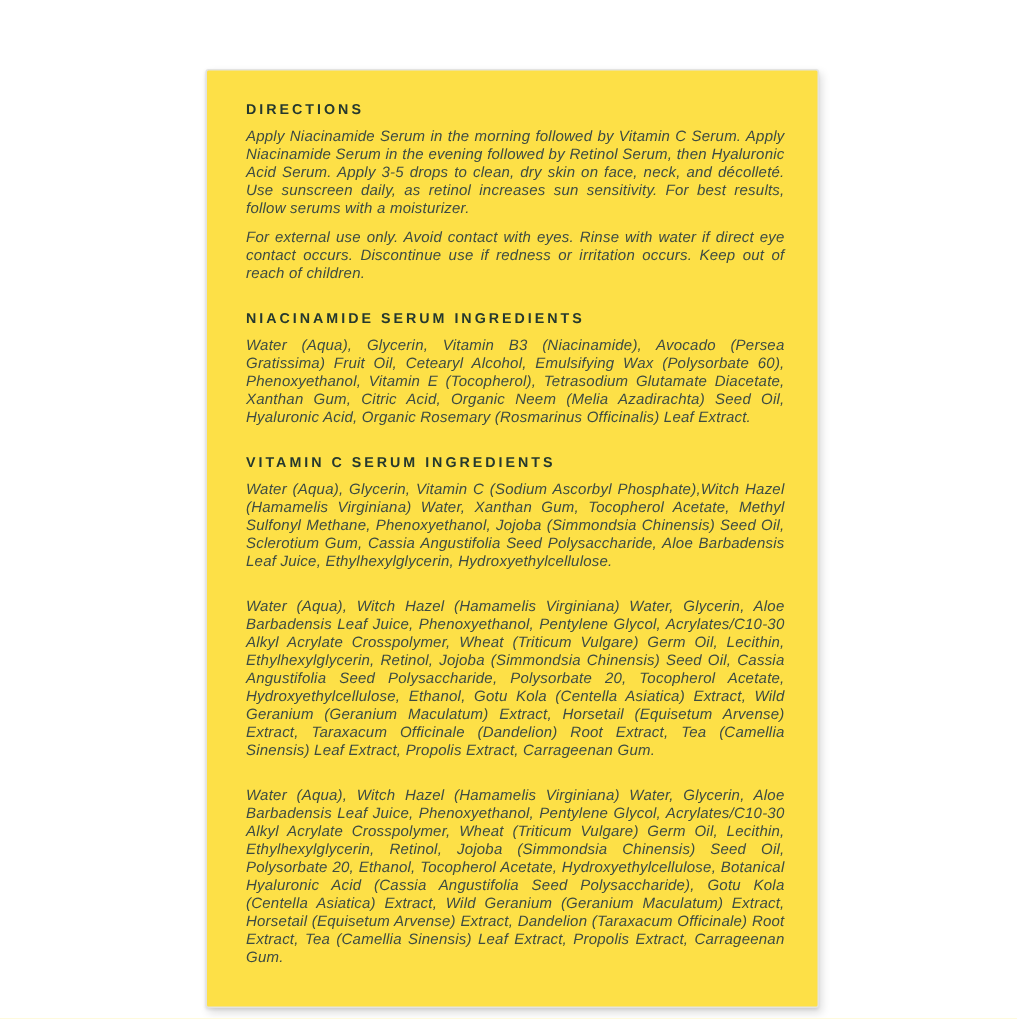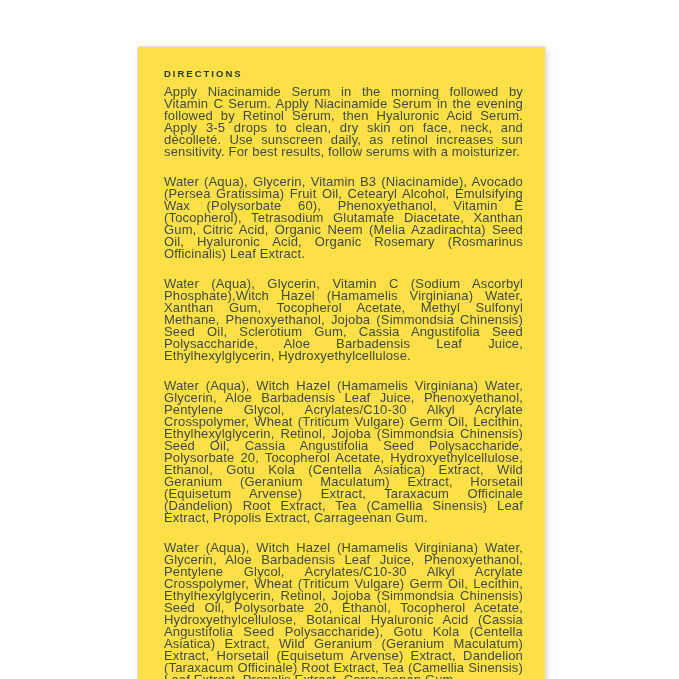--- a/index.html
+++ b/index.html
@@ -29,49 +29,53 @@
   .section:first-child { margin-top: 0; }
   .section-title {
     font-size: 9.5px;
     font-weight: 700;
     letter-spacing: 2px;
     color: #25382e;
     margin-bottom: 7px;
     text-transform: uppercase;
   }
   .section-body p {
-    font-size: 13px;
+    font-size: 10px;
     line-height: 12px;
     letter-spacing: 0.15px;
     color: #3d4b43;
     text-align: justify;
     margin-bottom: 7px;
+    font-style: italic;
   }
   .section-body p:last-child { margin-bottom: 0; }
 </style>
 </head>
 <body>
 
 <div class="page">
   <div class="label-card">
 
     <div class="section">
       <div class="section-title">DIRECTIONS</div>
       <div class="section-body">
         <p>Apply Niacinamide Serum in the morning followed by Vitamin C Serum. Apply Niacinamide Serum in the evening followed by Retinol Serum, then Hyaluronic Acid Serum. Apply 3-5 drops to clean, dry skin on face, neck, and décolleté. Use sunscreen daily, as retinol increases sun sensitivity. For best results, follow serums with a moisturizer.</p>
+        <p>For external use only. Avoid contact with eyes. Rinse with water if direct eye contact occurs. Discontinue use if redness or irritation occurs. Keep out of reach of children.</p>
       </div>
     </div>
 
     <div class="section">
+      <div class="section-title">NIACINAMIDE SERUM INGREDIENTS</div>
       <div class="section-body">
         <p>Water (Aqua), Glycerin, Vitamin B3 (Niacinamide), Avocado (Persea Gratissima) Fruit Oil, Cetearyl Alcohol, Emulsifying Wax (Polysorbate 60), Phenoxyethanol, Vitamin E (Tocopherol), Tetrasodium Glutamate Diacetate, Xanthan Gum, Citric Acid, Organic Neem (Melia Azadirachta) Seed Oil, Hyaluronic Acid, Organic Rosemary (Rosmarinus Officinalis) Leaf Extract.</p>
       </div>
     </div>
 
     <div class="section">
+      <div class="section-title">VITAMIN C SERUM INGREDIENTS</div>
       <div class="section-body">
         <p>Water (Aqua), Glycerin, Vitamin C (Sodium Ascorbyl Phosphate),Witch Hazel (Hamamelis Virginiana) Water, Xanthan Gum, Tocopherol Acetate, Methyl Sulfonyl Methane, Phenoxyethanol, Jojoba (Simmondsia Chinensis) Seed Oil, Sclerotium Gum, Cassia Angustifolia Seed Polysaccharide, Aloe Barbadensis Leaf Juice, Ethylhexylglycerin, Hydroxyethylcellulose.</p>
       </div>
     </div>
 
     <div class="section">
       <div class="section-body">
         <p>Water (Aqua), Witch Hazel (Hamamelis Virginiana) Water, Glycerin, Aloe Barbadensis Leaf Juice, Phenoxyethanol, Pentylene Glycol, Acrylates/C10-30 Alkyl Acrylate Crosspolymer, Wheat (Triticum Vulgare) Germ Oil, Lecithin, Ethylhexylglycerin, Retinol, Jojoba (Simmondsia Chinensis) Seed Oil, Cassia Angustifolia Seed Polysaccharide, Polysorbate 20, Tocopherol Acetate, Hydroxyethylcellulose, Ethanol, Gotu Kola (Centella Asiatica) Extract, Wild Geranium (Geranium Maculatum) Extract, Horsetail (Equisetum Arvense) Extract, Taraxacum Officinale (Dandelion) Root Extract, Tea (Camellia Sinensis) Leaf Extract, Propolis Extract, Carrageenan Gum.</p>
       </div>
     </div>

